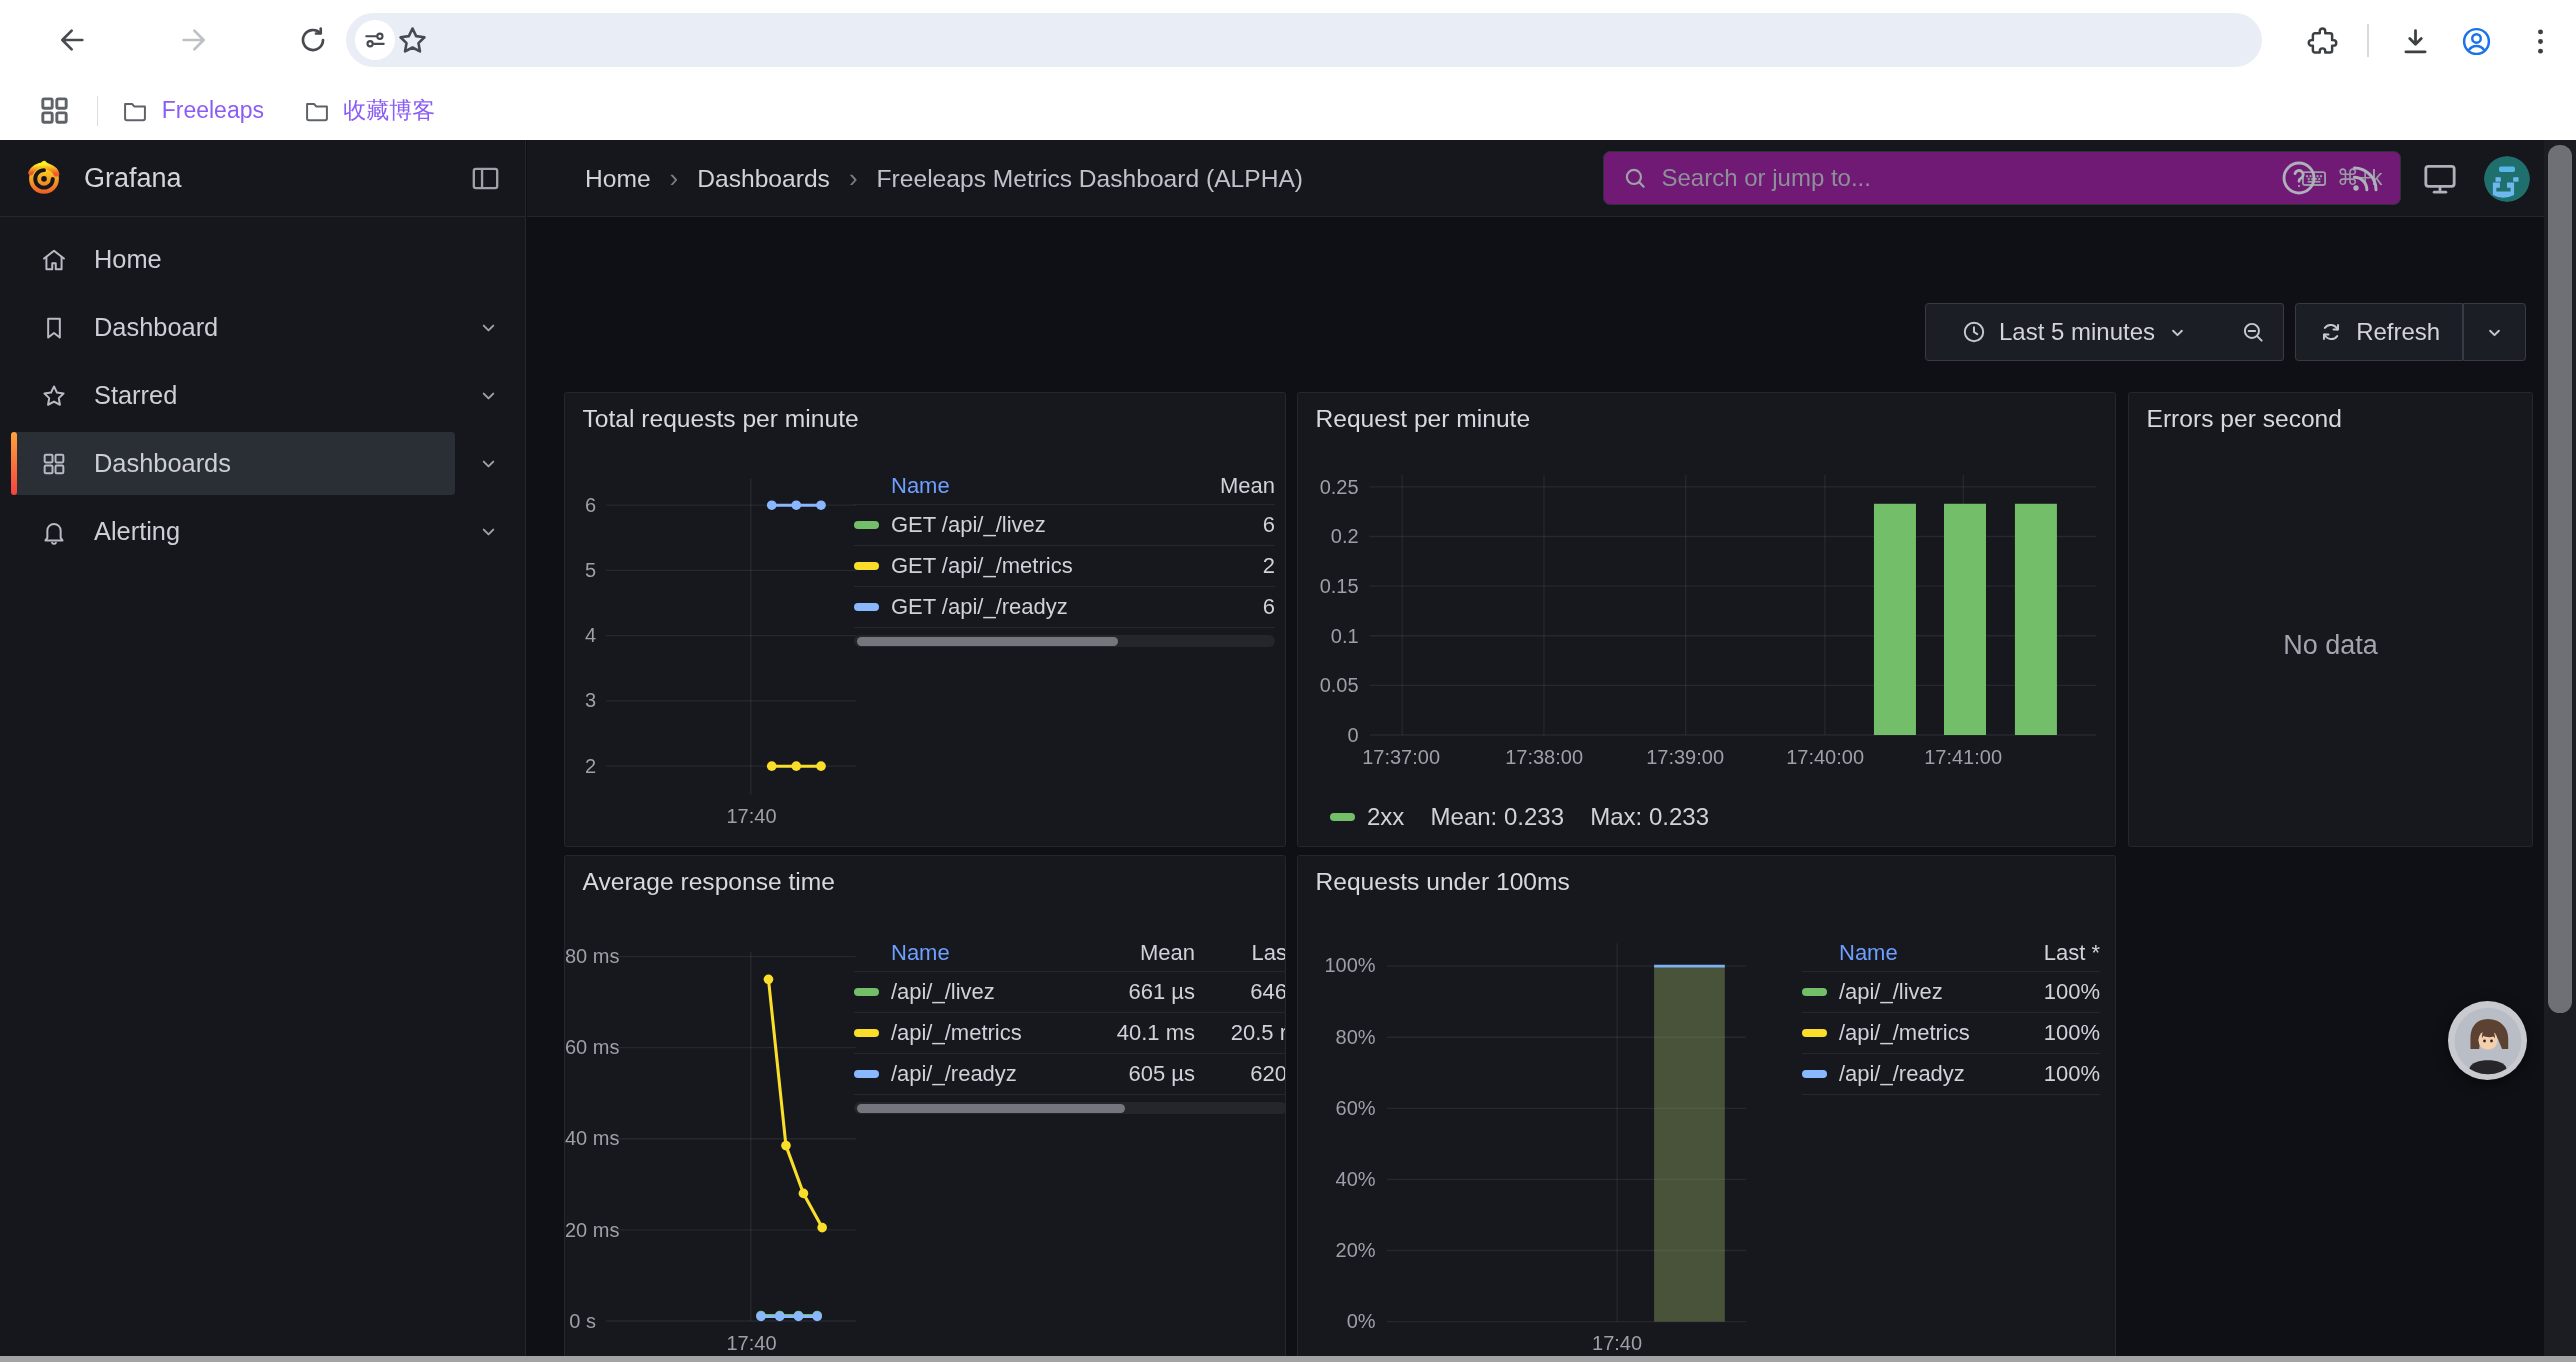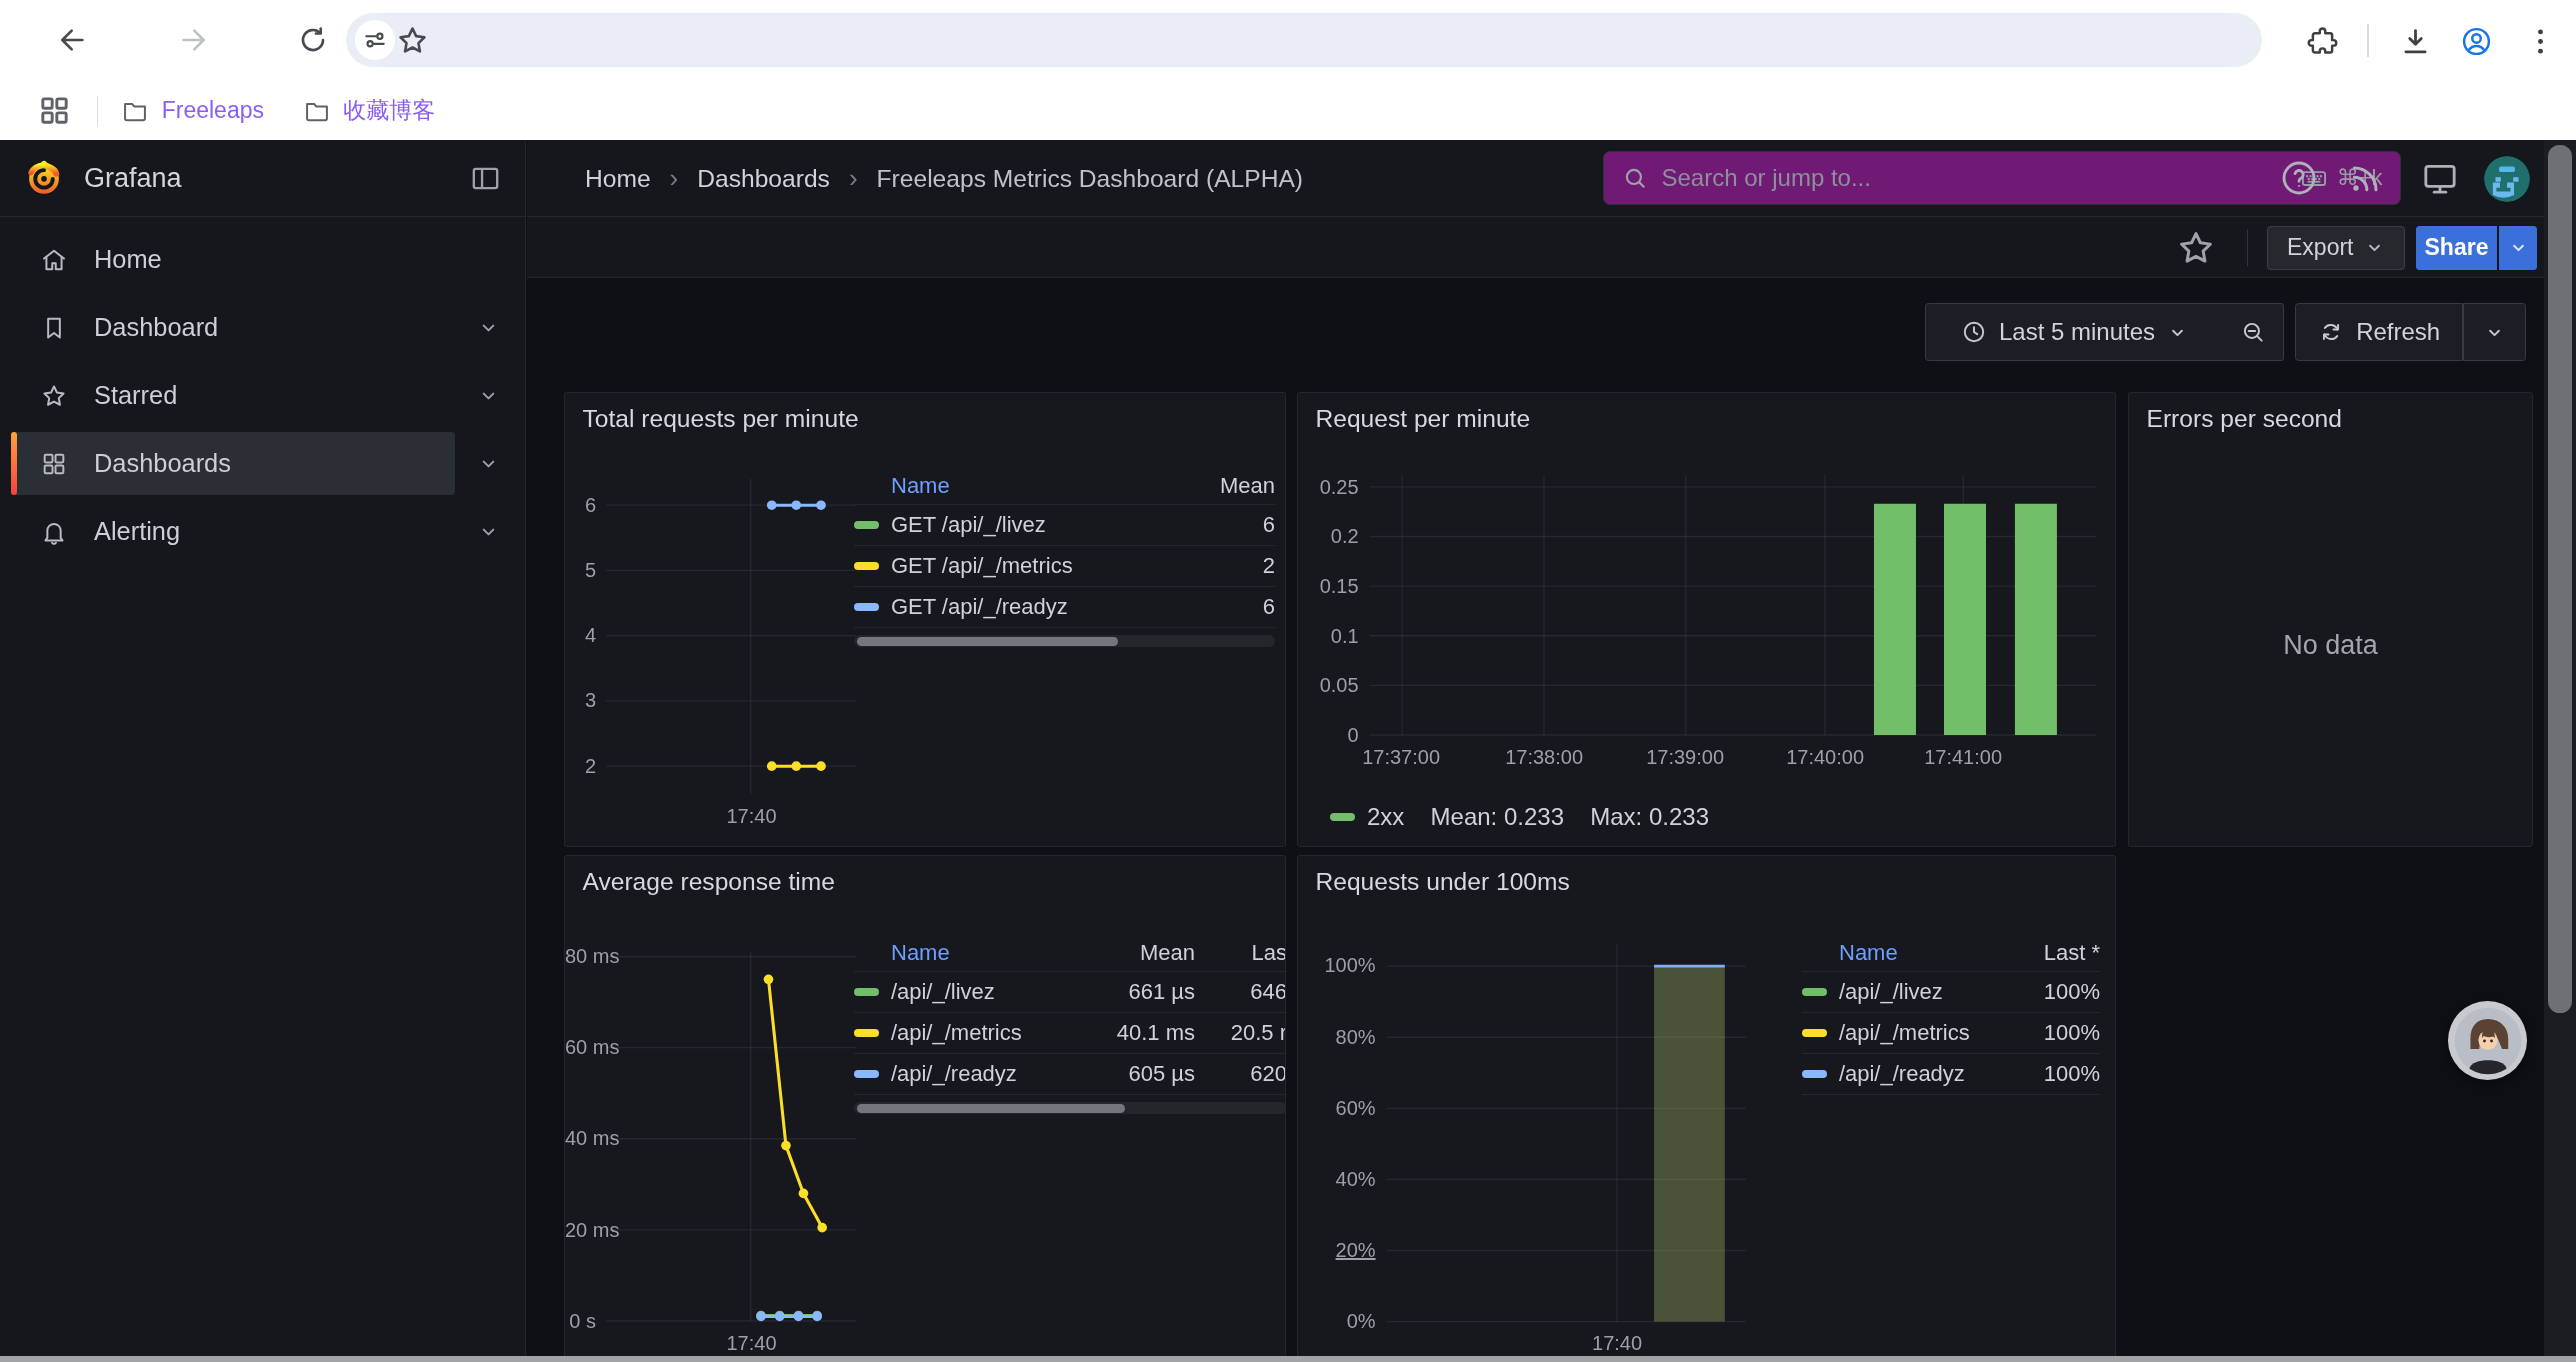--- a/index.html
+++ b/index.html
@@ -307,40 +307,20 @@
           <svg viewBox="0 0 52 52">
             <circle cx="26" cy="26" r="26" fill="#1f6f6d"></circle>
             <rect x="17" y="12" width="18" height="6" rx="2" fill="#58b7e8"></rect>
             <path d="M10 30h8v6h-4v4h16v-4h-4v-6h8v14a26 26 0 0 1-24 0z" fill="#6db9ef"></path>
             <rect x="13" y="24" width="6" height="5" fill="#6db9ef"></rect>
               <rect x="33" y="24" width="6" height="5" fill="#6db9ef"></rect>
           </svg>
         </div>
       </header>
 
-      <div class="subheader">
-        <svg class="sh-star" viewBox="0 0 24 24" fill="none" stroke="currentColor" stroke-width="1.7" stroke-linejoin="round">
-            <path d="M12 3.8l2.5 5.2 5.7.8-4.1 4 1 5.7-5.1-2.7-5.1 2.7 1-5.7-4.1-4 5.7-.8z"></path>
-          </svg>
-        <div class="sh-div"></div>
-        <div class="btn export-btn">
-          <span>Export</span>
-          <svg class="chev" viewBox="0 0 24 24" fill="none" stroke="currentColor" stroke-width="2.2" stroke-linecap="round" stroke-linejoin="round">
-              <path d="M7 10l5 5 5-5"></path>
-            </svg>
-        </div>
-        <div class="btn share-btn">
-          <span>Share</span>
-        </div>
-        <div class="btn share-caret">
-          <svg class="chev" viewBox="0 0 24 24" fill="none" stroke="currentColor" stroke-width="2.2" stroke-linecap="round" stroke-linejoin="round">
-              <path d="M7 10l5 5 5-5"></path>
-            </svg>
-        </div>
-      </div>
 
       <div class="canvas">
 
         <div class="ctl time-btn">
           <svg viewBox="0 0 24 24" fill="none" stroke="currentColor" stroke-width="1.8" stroke-linecap="round">
               <circle cx="12" cy="12" r="8.5"></circle>
               <path d="M12 7.5V12l3 2"></path>
             </svg>
           <span>Last 5 minutes</span>
           <svg class="chev" style="width:21px;height:21px;" viewBox="0 0 24 24" fill="none" stroke="currentColor" stroke-width="2.2" stroke-linecap="round" stroke-linejoin="round">
@@ -521,21 +501,21 @@
             </div>
         </div>
 
         <div class="panel" style="left:770px;top:576px;width:819px;height:614px;">
           <div class="panel-title">Requests under 100ms</div>
           <div class="chart" style="left:9.6px;top:87px;width:491px;height:438px;">
               <div class="ytick" style="top: 11.4px; width: 68px;">100%</div>
               <div class="ytick" style="top: 83px; width: 68px;">80%</div>
               <div class="ytick" style="top: 154px; width: 68px;">60%</div>
               <div class="ytick" style="top: 225px; width: 68px;">40%</div>
-              <div class="ytick" style="top: 296px; width: 68px; text-decoration: underline;">20%</div>
+              <div class="ytick" style="top: 296px; width: 68px;">20%</div>
               <div class="ytick" style="top: 367px; width: 68px;">0%</div>
               <div class="xtick" style="left: 248px; top: 389px;">17:40</div>
               <svg width="359" height="379" style="position: absolute; left: 79px; top: 0px; overflow: visible;" viewBox="0 0 410 432">
                 <line x1="0" x2="410" y1="25.98496240601506" y2="25.98496240601506" stroke="rgba(204,204,220,0.09)" stroke-width="1.5"></line>
                 <line x1="0" x2="410" y1="107.18796992481205" y2="107.18796992481205" stroke="rgba(204,204,220,0.09)" stroke-width="1.5"></line>
                 <line x1="0" x2="410" y1="188.39097744360905" y2="188.39097744360905" stroke="rgba(204,204,220,0.09)" stroke-width="1.5"></line>
                 <line x1="0" x2="410" y1="269.593984962406" y2="269.593984962406" stroke="rgba(204,204,220,0.09)" stroke-width="1.5"></line>
                 <line x1="0" x2="410" y1="350.796992481203" y2="350.796992481203" stroke="rgba(204,204,220,0.09)" stroke-width="1.5"></line>
                 <line x1="0" x2="410" y1="432" y2="432" stroke="rgba(204,204,220,0.09)" stroke-width="1.5"></line>
                 <line x1="262.81" x2="262.81" y1="0" y2="432" stroke="rgba(204,204,220,0.09)" stroke-width="1.5"></line>

